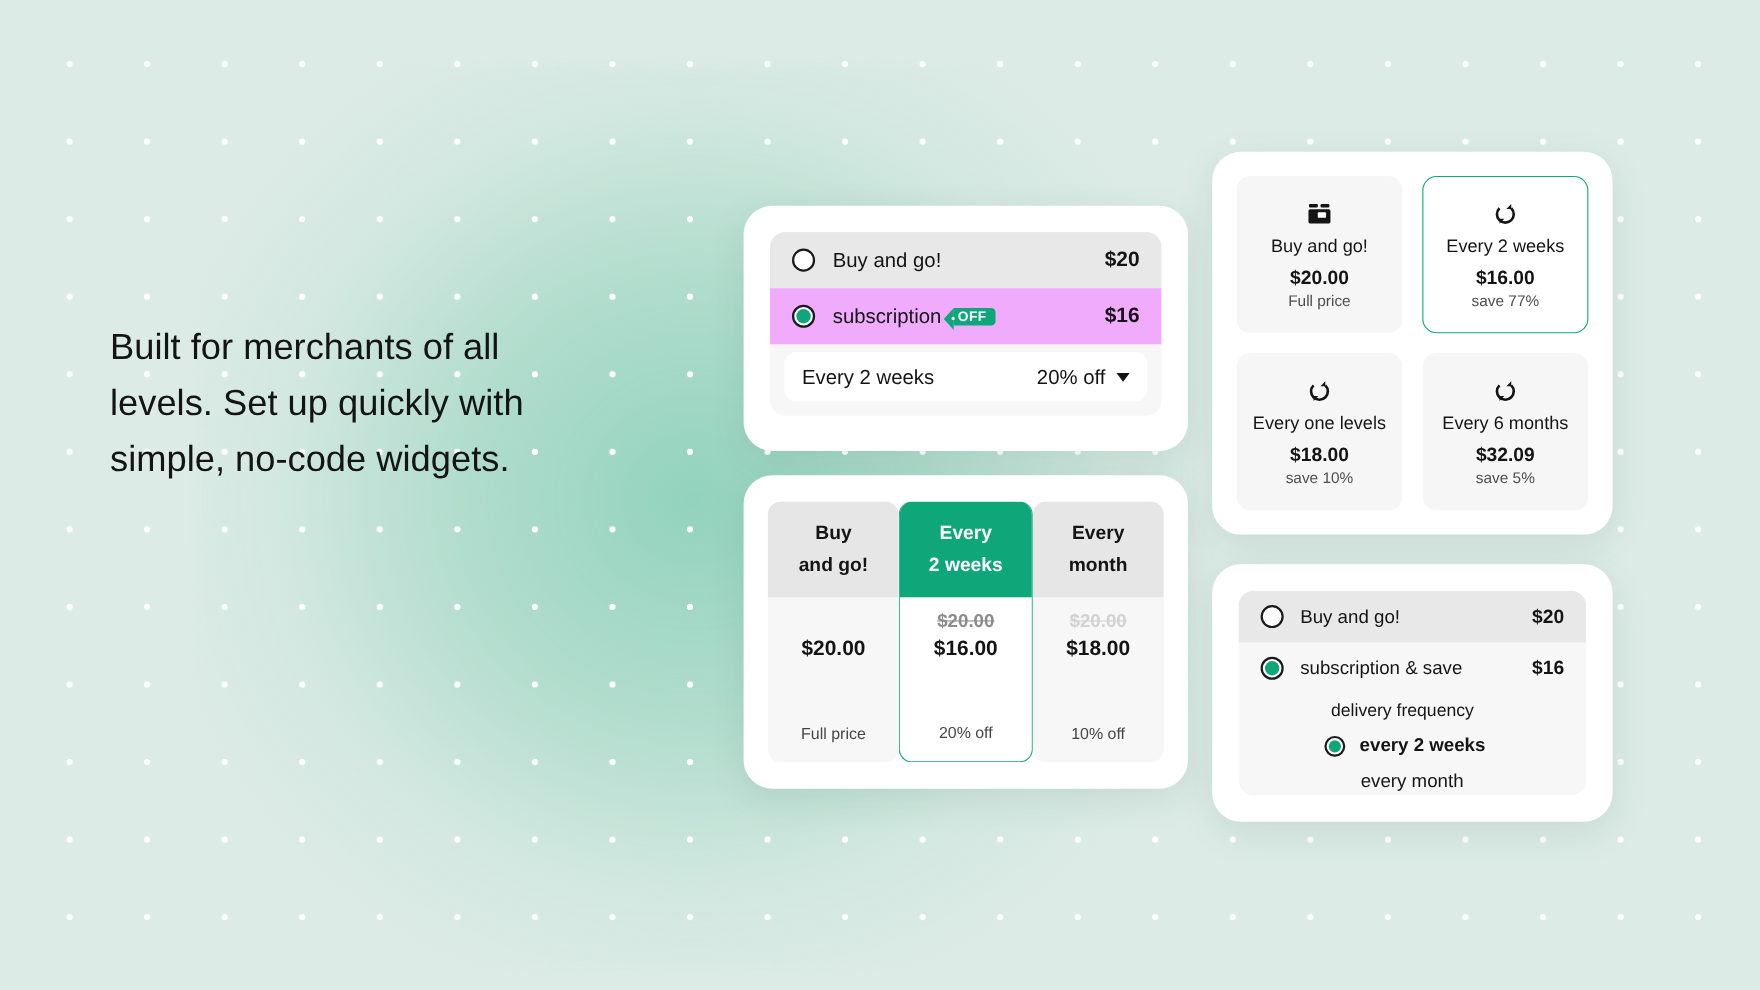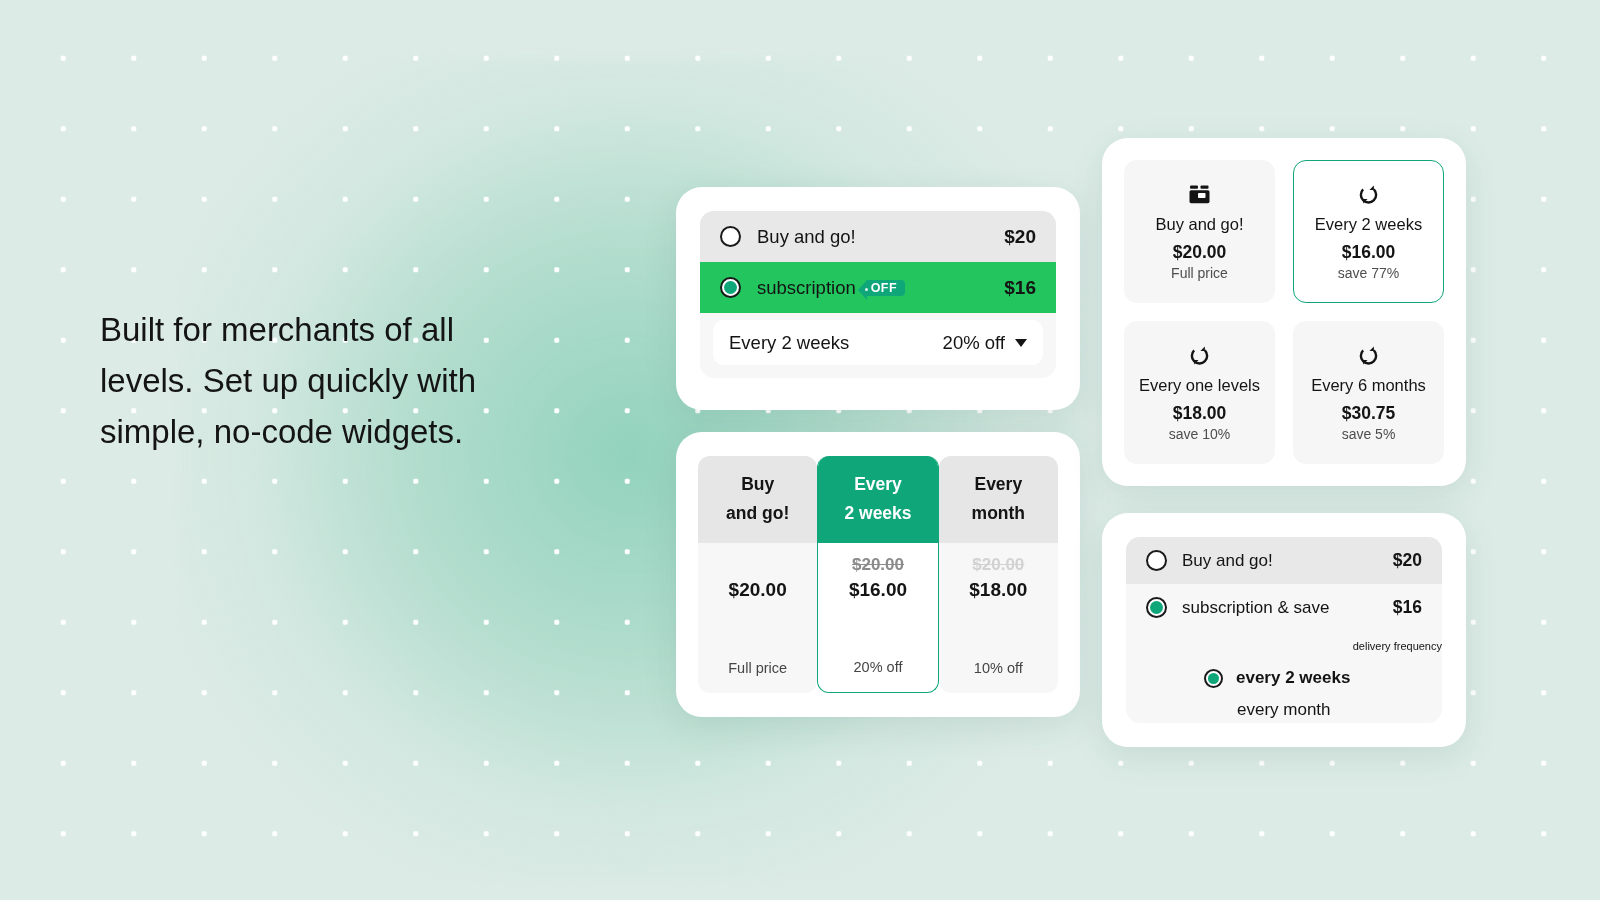--- a/index.html
+++ b/index.html
@@ -56,21 +56,21 @@
   #hero-title {
     font-size: 61px;
     line-height: 86px;
     font-weight: 700;
     color: #0f8a5f;
     letter-spacing: -0.5px;
     white-space: pre-line;
   }
 
   #hero-sub {
-    margin-top: 38px;
+    margin-top: 23px;
     font-size: 33px;
     line-height: 51px;
     color: #141414;
     font-weight: 400;
     white-space: pre-line;
   }
 
   
   .card {
     position: absolute;
@@ -81,21 +81,21 @@
 
   
   #widget-radio-simple { left: 676px; top: 187px; width: 404px; height: 223px; padding: 24px; }
 
   .rl-group { border-radius: 14px; overflow: hidden; background: #f7f7f7; }
   .rl-row {
     display: flex; align-items: center;
     padding: 0 20px; height: 51px;
   }
   .rl-row.sel-bg { background: #e8e8e8; }
-  .rl-row.plain  { background: #22c55e; text-align: right; }
+  .rl-row.plain  { background: #f0abfc; text-align: right; }
 
   .radio {
     width: 21px; height: 21px; border-radius: 50%;
     border: 2.2px solid #1a1a1a; background: #fff;
     flex: none;
     display: flex; align-items: center; justify-content: center;
   }
   .radio.on::after {
     content: ""; width: 13px; height: 13px; border-radius: 50%;
     background: #0fa77a;
@@ -205,21 +205,21 @@
   .gprice { font-size: 17.5px; font-weight: 700; color: #141414; margin-bottom: 2px; }
   .gnote  { font-size: 14px; color: #4e4e4e; }
 
   
   #widget-radio-nested { left: 1102px; top: 513px; width: 364px; height: 234px; padding: 24px; }
   .nr-group { border-radius: 14px; overflow: hidden; background: #f7f7f7; height: 100%; }
   .nr-row { display: flex; align-items: center; padding: 0 20px; height: 47px; }
   .nr-row.sel-bg { background: #e8e8e8; }
   .nr-label { margin-left: 15px; font-size: 17px; color: #141414; font-weight: 500; }
   .nr-price { margin-left: auto; font-size: 17.5px; color: #141414; font-weight: 700; }
-  .nr-subtext { padding-left: 84px; font-size: 11px; color: #141414; line-height: 31px; text-align: right; }
+  .nr-subtext { padding-left: 84px; font-size: 16px; color: #141414; line-height: 31px; }
   .nr-subrow { display: flex; align-items: center; padding-left: 78px; height: 32px; }
   .nr-subrow.indent2 { padding-left: 111px; }
   .nr-sublabel { margin-left: 13px; font-size: 17px; font-weight: 700; color: #141414; }
   .nr-sublabel.plain { margin-left: 0; font-weight: 500; }
   .radio.sm { width: 19px; height: 19px; border-width: 2px; }
   .radio.sm.on::after { width: 11px; height: 11px; }
 </style>
 </head>
 <body>
 
@@ -340,21 +340,21 @@
 
     <div class="gcell">
       <span class="gicon">
         <svg width="21" height="21" viewBox="0 0 22 22">
           <path d="M16.6 5.6A8 8 0 1 1 5.4 5.6" fill="none" stroke="#141414" stroke-width="2.5" stroke-linecap="butt"></path>
           <path d="M16.6 1.6 L16.6 6.4 L12 6.4 Z" fill="#141414"></path>
           <path d="M5.4 20.4 L5.4 15.6 L10 15.6 Z" fill="#141414"></path>
         </svg>
       </span>
       <span class="gtitle">Every 6 months</span>
-      <span class="gprice">$30.75</span>
+      <span class="gprice">$32.09</span>
       <span class="gnote">save 5%</span>
     </div>
 
   </div>
 </div>
 
 <div id="widget-radio-nested" class="card">
   <div class="nr-group">
 
     <div class="nr-row sel-bg">

